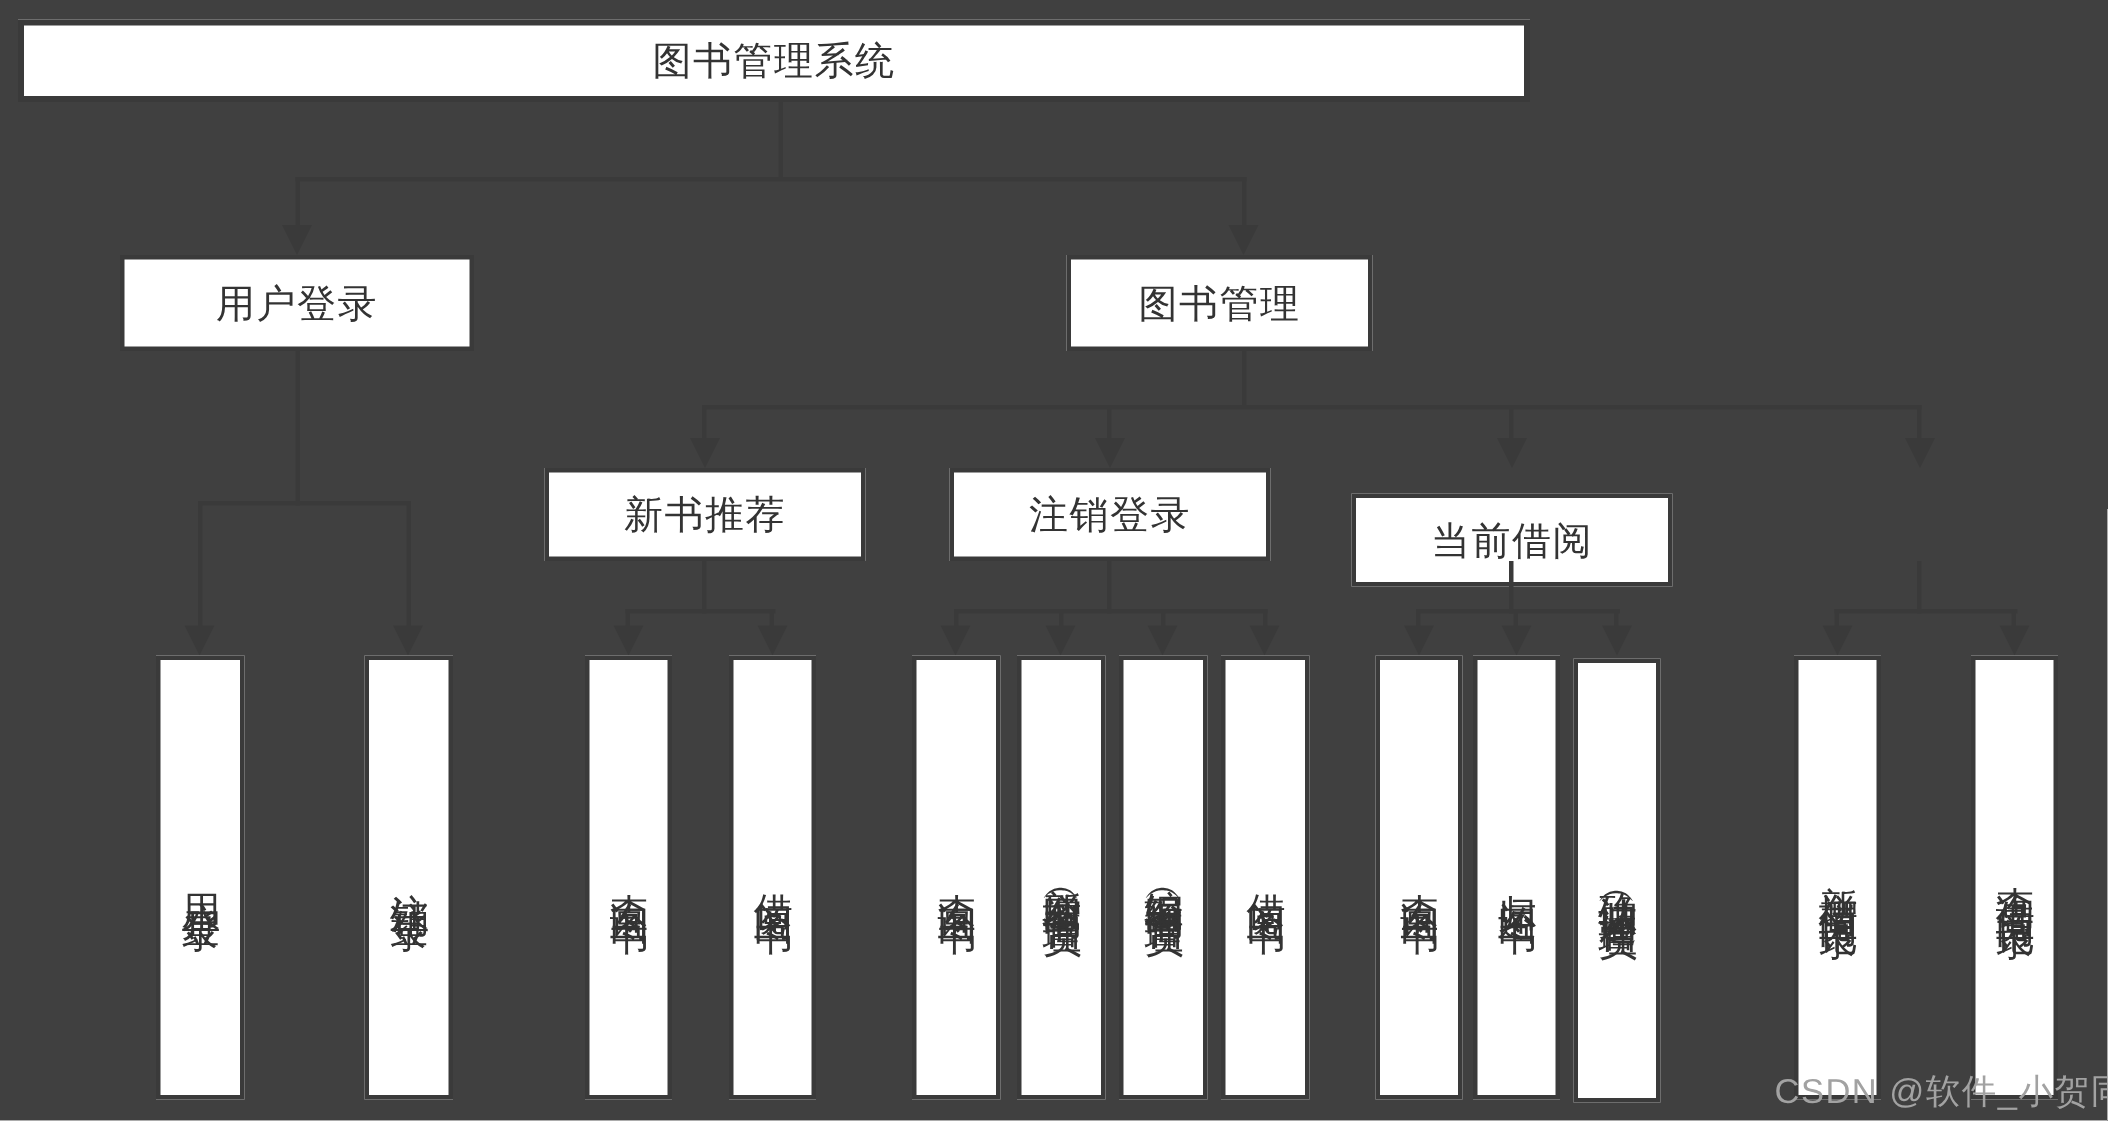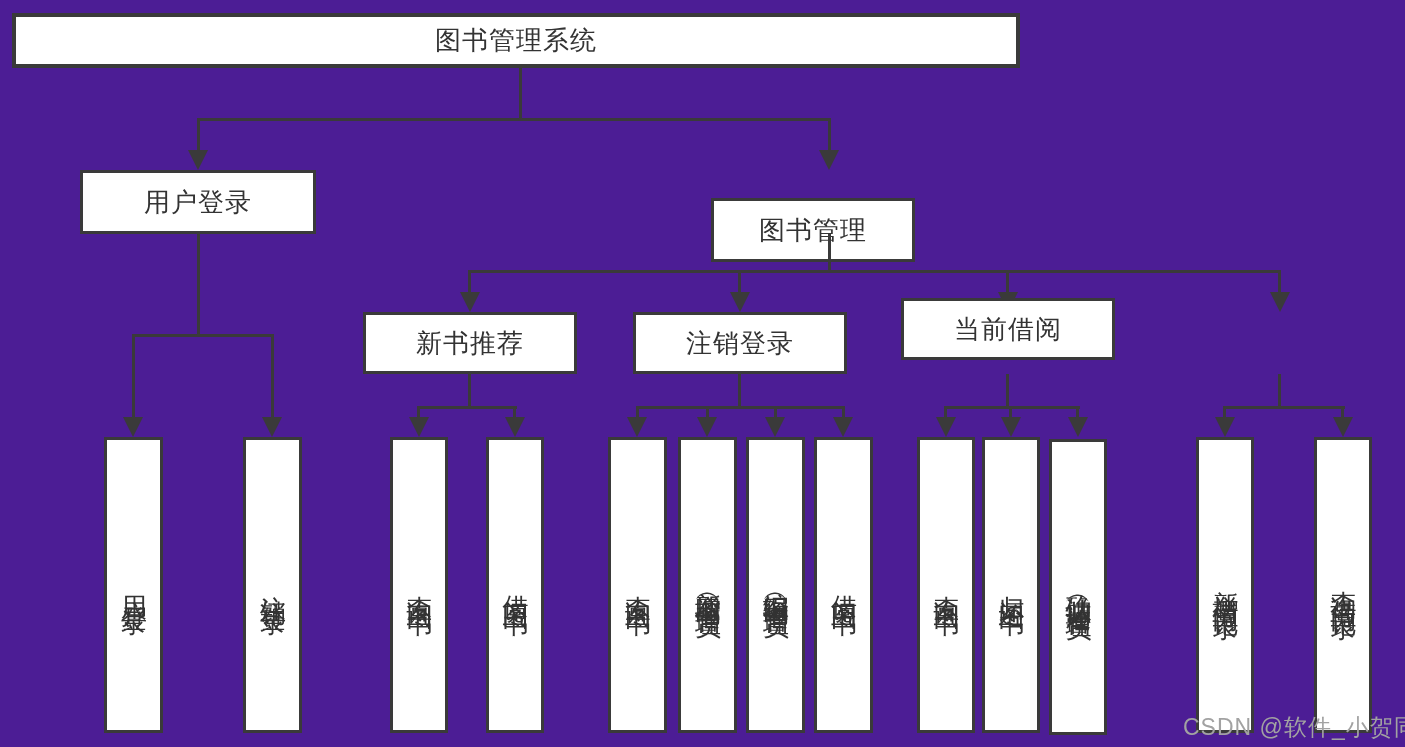--- a/index.html
+++ b/index.html
@@ -1,20 +1,20 @@
 <!DOCTYPE html>
 <html><head>
 <meta charset="utf-8">
 <style>
   * { margin:0; padding:0; box-sizing:border-box; }
   html,body { background:#ffffff; }
   body { font-family:"Liberation Sans", sans-serif; }
   .canvas {
     position:relative; width:1405px; height:747px;
-    background:#4c1d95; overflow:hidden; color:#333333;
+    background:#404040; overflow:hidden; color:#333333;
   }
   .node {
     position:absolute; background:#ffffff; border:3px solid #3a3a3a;
     display:flex; align-items:center; justify-content:center;
     font-size:26px; color:#333333; letter-spacing:1px;
   }
   .node.root { border-width:4px; }
   .vnode {
     position:absolute; background:#ffffff; border:3px solid #3a3a3a;
     display:flex; align-items:center; justify-content:center;
@@ -51,21 +51,21 @@
   <div class="vline" style="left:519px; top:66px; height:54px;"></div>
   <div class="hline" style="left:197px; top:118px; width:634px;"></div>
   <div class="vline" style="left:197px; top:118px; height:44px;"></div>
   <div class="ah" style="left:188px; top:150px;"></div>
   <div class="vline" style="left:828px; top:118px; height:44px;"></div>
   <div class="ah" style="left:819px; top:150px;"></div>
 
   <div class="node" style="left:80px; top:170px; width:236px; height:64px;">
     <span>用户登录</span>
   </div>
-  <div class="node" style="left:711px; top:170px; width:204px; height:64px;margin-top:28px;">
+  <div class="node" style="left:711px; top:170px; width:204px; height:64px;">
     <span>图书管理</span>
   </div>
 
   <div class="vline" style="left:197px; top:234px; height:103px;"></div>
   <div class="hline" style="left:132px; top:334px; width:142px;"></div>
   <div class="vline" style="left:132px; top:334px; height:95px;"></div>
   <div class="ah" style="left:123px; top:417px;"></div>
   <div class="vline" style="left:271px; top:334px; height:95px;"></div>
   <div class="ah" style="left:262px; top:417px;"></div>
 
@@ -79,21 +79,21 @@
   <div class="ah" style="left:998px; top:292px;"></div>
   <div class="vline" style="left:1278px; top:270px; height:32px;"></div>
   <div class="ah" style="left:1270px; top:292px;"></div>
 
   <div class="node" style="left:363px; top:312px; width:214px; height:62px;">
     <span>新书推荐</span>
   </div>
   <div class="node" style="left:633px; top:312px; width:214px; height:62px;">
     <span>注销登录</span>
   </div>
-  <div class="node" style="left:901px; top:298px; width:214px; height:62px;">
+  <div class="node" style="left:901px; top:329px; width:214px; height:62px;">
     <span>当前借阅</span>
   </div>
 
   <div class="vline" style="left:468px; top:374px; height:35px;"></div>
   <div class="hline" style="left:417px; top:406px; width:100px;"></div>
   <div class="vline" style="left:417px; top:406px; height:25px;"></div>
   <div class="ah" style="left:409px; top:417px;"></div>
   <div class="vline" style="left:513px; top:406px; height:25px;"></div>
   <div class="ah" style="left:505px; top:417px;"></div>
 

